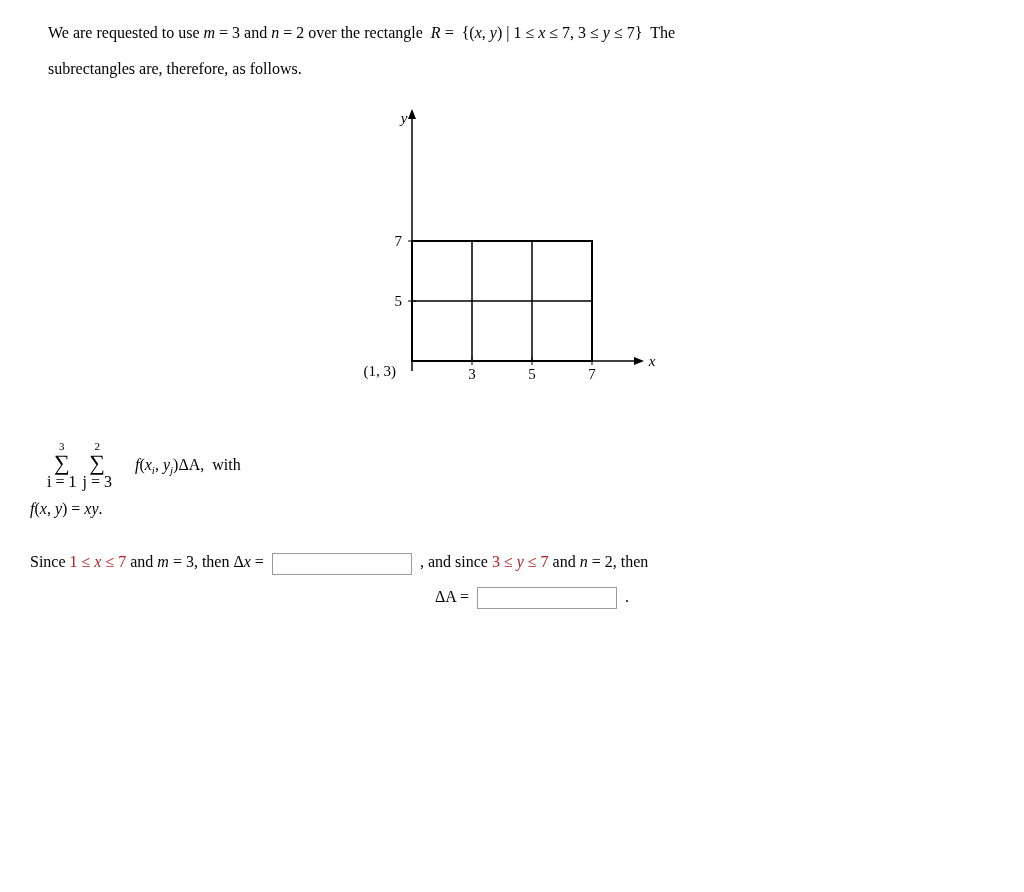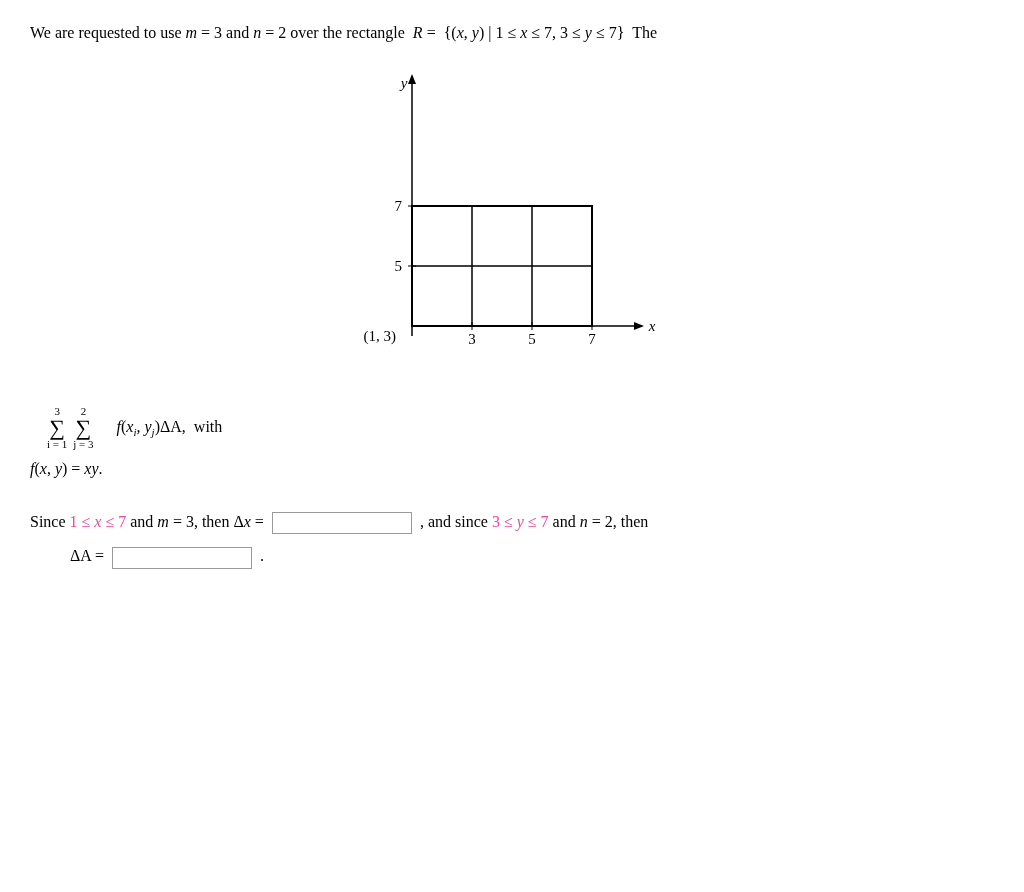--- a/index.html
+++ b/index.html
@@ -8,20 +8,21 @@
       font-size: 16px;
       background: #fff;
       color: #000;
       width: 1024px;
       min-height: 892px;
       padding: 20px 30px;
     }
     .text-block {
       line-height: 1.6;
       margin-bottom: 10px;
+      margin-left: 18px;
     }
     .graph-area {
       display: flex;
       justify-content: center;
       margin: 20px 0 20px 0;
     }
     .graph-container {
       position: relative;
       width: 380px;
       height: 320px;
@@ -59,37 +60,38 @@
       line-height: 1.8;
     }
     .delta-line {
       margin: 2px 0 10px 0;
       line-height: 1.8;
     }
     .da-line {
       margin: 2px 0 10px 0;
       padding-left: 40px;
       line-height: 1.8;
+      text-align: center;
     }
-    .red { color: #ec4899; }
+    .red { color: #b91c1c; }
     .math-italic { font-style: italic; }
     sub { font-size: 11px; vertical-align: sub; }
     .inline-sigma {
       display: inline-flex;
       flex-direction: column;
       align-items: center;
       vertical-align: middle;
       margin: 0 3px;
     }
     .inline-sigma .sig-char {
       font-size: 22px;
       line-height: 1;
     }
     .inline-sigma .sig-sub {
-      font-size: 11px;
+      font-size: 16px;
       line-height: 1;
     }
     .inline-sigma .sig-sup {
       font-size: 11px;
       line-height: 1;
     }
     .double-sigma {
       display: inline-flex;
       align-items: flex-start;
       vertical-align: middle;
@@ -97,20 +99,23 @@
     }
   </style>
 </head>
 <body>
 
 <div>
 
   <div class="text-block">
     We are requested to use <span class="math-italic">m</span> = 3 and <span class="math-italic">n</span> = 2 over the rectangle&nbsp; <span class="math-italic">R</span> =
     &nbsp;{(<span class="math-italic">x</span>, <span class="math-italic">y</span>) | 1 ≤ <span class="math-italic">x</span> ≤ 7, 3 ≤ <span class="math-italic">y</span> ≤ 7}&nbsp; <span>The</span>
+  </div>
+  <div class="text-block">
+    subrectangles are, therefore, as follows.
   </div>
 
   <div class="graph-area">
     <div class="graph-container">
       <svg width="380" height="320">
 
         <line x1="90" y1="10" x2="90" y2="270" stroke="#000" stroke-width="1.5"></line>
 
         <polygon points="90,8 86,18 94,18" fill="#000"></polygon>
 

